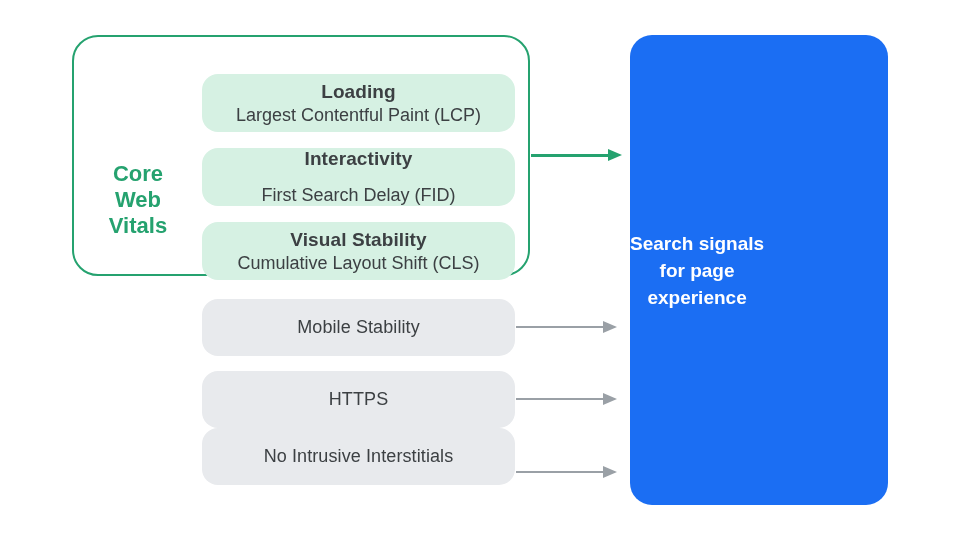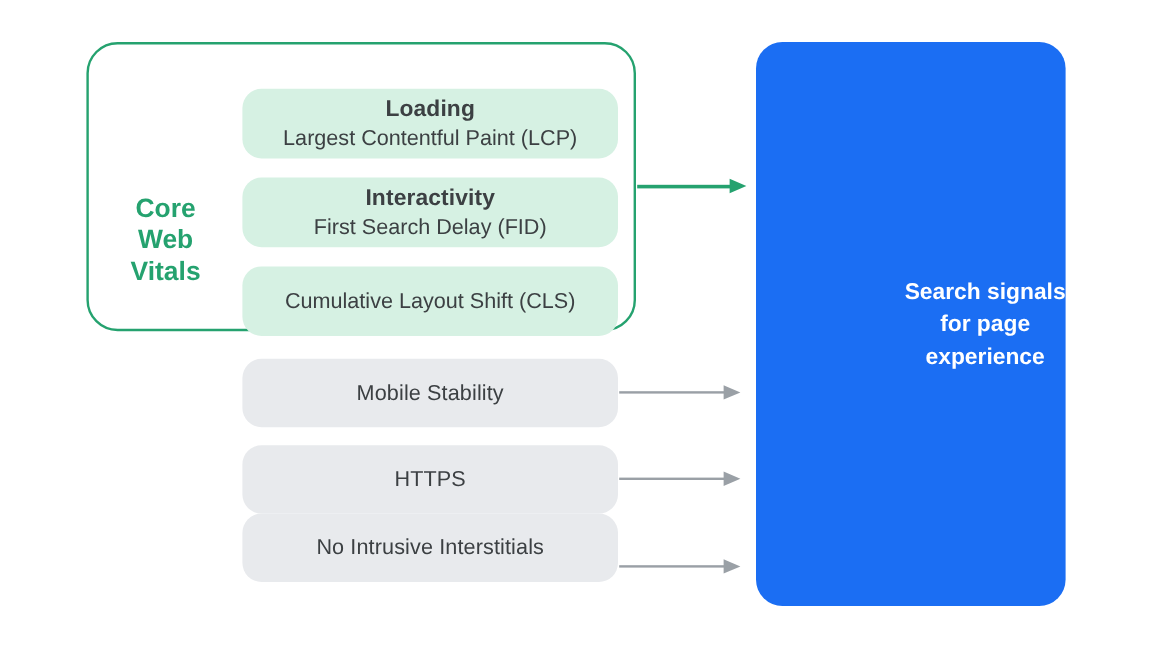--- a/index.html
+++ b/index.html
@@ -26,41 +26,41 @@
     position:absolute;left:76px;top:121px;width:124px;
     text-align:center;font-size:22px;line-height:26px;font-weight:bold;
     color:var(--green);white-space:pre-line;margin-top:40px;
   }
   .vital-card{
     position:absolute;left:202px;width:313px;height:58px;
     background:var(--green-light);border-radius:16px;
     display:flex;flex-direction:column;align-items:center;justify-content:center;gap:2px;margin-top:22px;
   }
   .vital-card.v1{top:52px;}
-  .vital-card.v2{top:126px;}
+  .vital-card.v2{top:126px;justify-content:space-between;}
   .vital-card.v3{top:200px;}
   .vital-title{font-size:19px;font-weight:bold;color:var(--text-dark);letter-spacing:0.1px;}
   .vital-subtitle{font-size:18px;color:var(--text-dark);}
 
   
   .signal-pill{
     position:absolute;left:202px;width:313px;height:57px;
     background:var(--gray-fill);border-radius:16px;
     display:flex;align-items:center;justify-content:center;
     font-size:18px;color:var(--text-dark);letter-spacing:0.1px;
   }
   .signal-pill.s1{top:299px;}
   .signal-pill.s2{top:371px;}
   .signal-pill.s3{top:428px;}
 
   
   .result-box{
     position:absolute;left:630px;top:35px;width:258px;height:470px;
     background:var(--blue);border-radius:22px;
-    display:flex;align-items:center;justify-content:flex-end;
+    display:flex;align-items:center;justify-content:flex-start;
   }
   .result-label{
     color:var(--text-light);font-size:19px;line-height:27px;font-weight:bold;
     text-align:center;white-space:pre-line;
   }
 
   
   .arrow-line{position:absolute;height:2px;}
   .arrow-head{position:absolute;width:0;height:0;border-top:6px solid transparent;border-bottom:6px solid transparent;}
   .green-arrow .arrow-line{left:531px;top:154px;width:78px;background:var(--green);height:2.5px;}
@@ -86,20 +86,21 @@
     <div class="vital-title">Loading</div>
     <div class="vital-subtitle">Largest Contentful Paint (LCP)</div>
   </div>
 
   <div class="vital-card v2">
     <div class="vital-title">Interactivity</div>
     <div class="vital-subtitle">First Search Delay (FID)</div>
   </div>
 
   <div class="vital-card v3">
+    <div class="vital-title">Visual Stability</div>
     <div class="vital-subtitle">Cumulative Layout Shift (CLS)</div>
   </div>
 
   <div class="green-arrow">
     <div class="arrow-line"></div>
     <div class="arrow-head"></div>
   </div>
 
   <div class="signal-pill s1">Mobile Stability</div>
   <div class="signal-pill s2">HTTPS</div>

